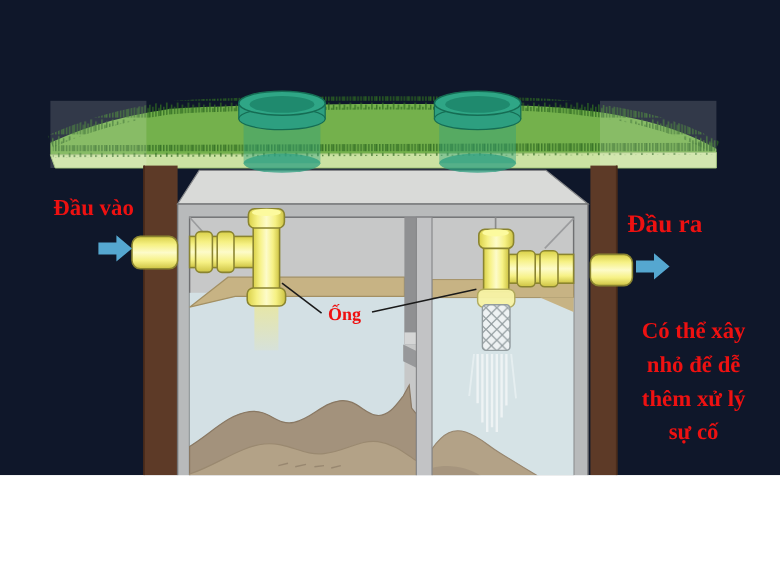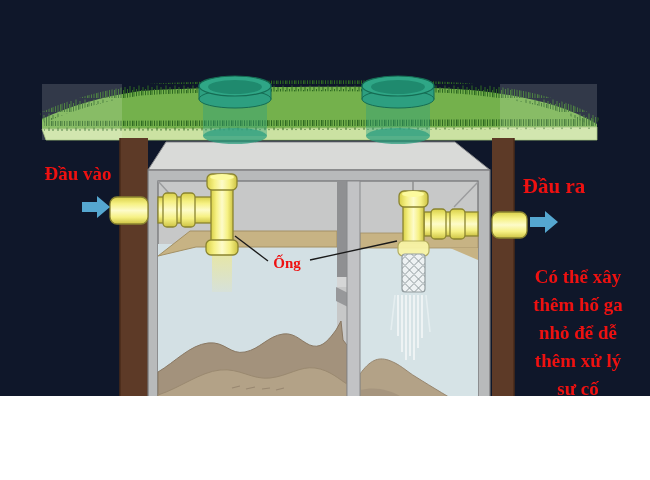--- a/index.html
+++ b/index.html
@@ -156,19 +156,18 @@
   <polygon points="530,217 545,217 545,211 558,222 545,233 545,227 530,227" fill="var(--arrow_blue,#55a7d0)"></polygon>
 </svg>
 
 <div class="lbl lbl-inlet">Đầu vào</div>
 <div class="lbl lbl-outlet">Đầu ra</div>
 <div class="lbl lbl-pipe">
   <div>Ống</div>
 </div>
 <div class="lbl lbl-note">
   <div>Có thể xây</div>
-  <div>thêm hố ga</div>
   <div>nhỏ để dễ</div>
   <div>thêm xử lý</div>
   <div>sự cố</div>
 </div>
 
 </div>
 
 </body></html>

